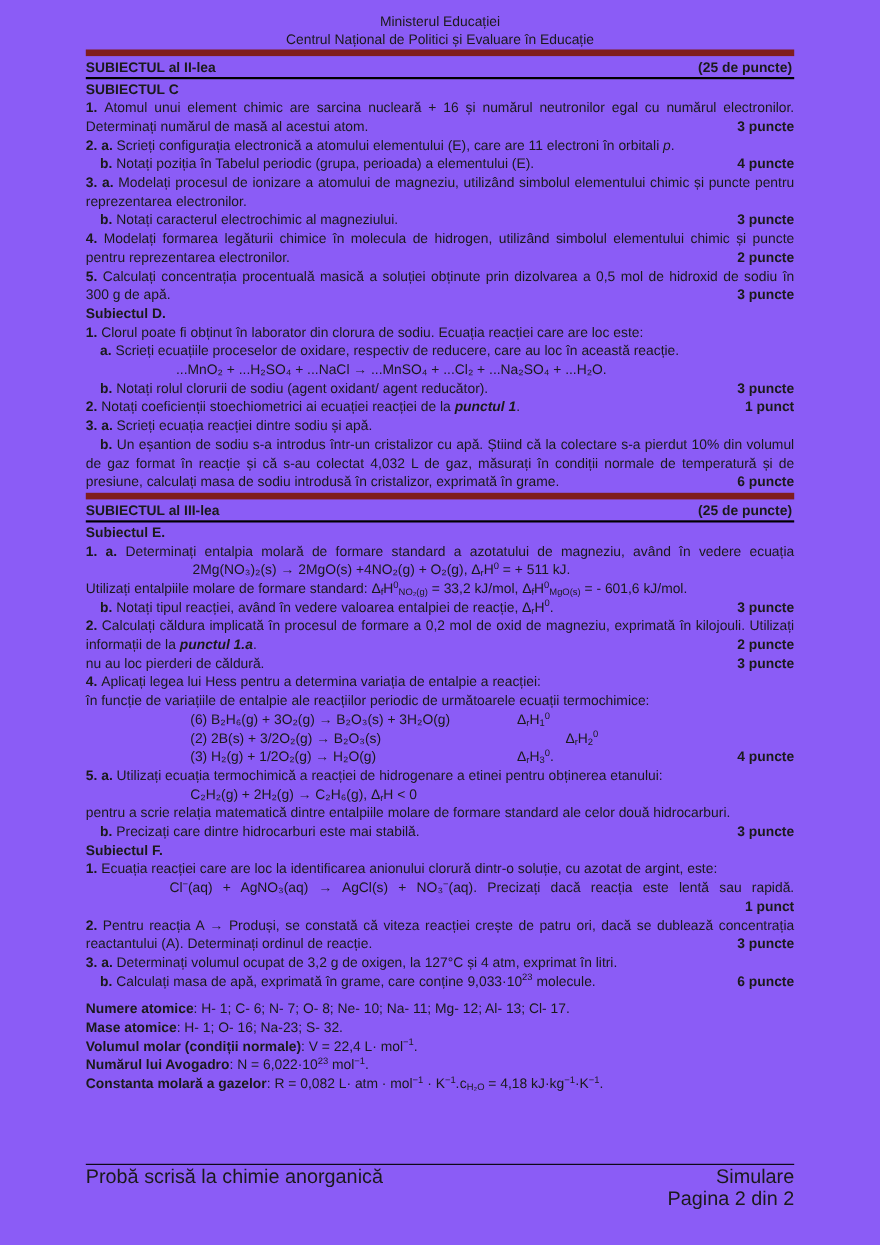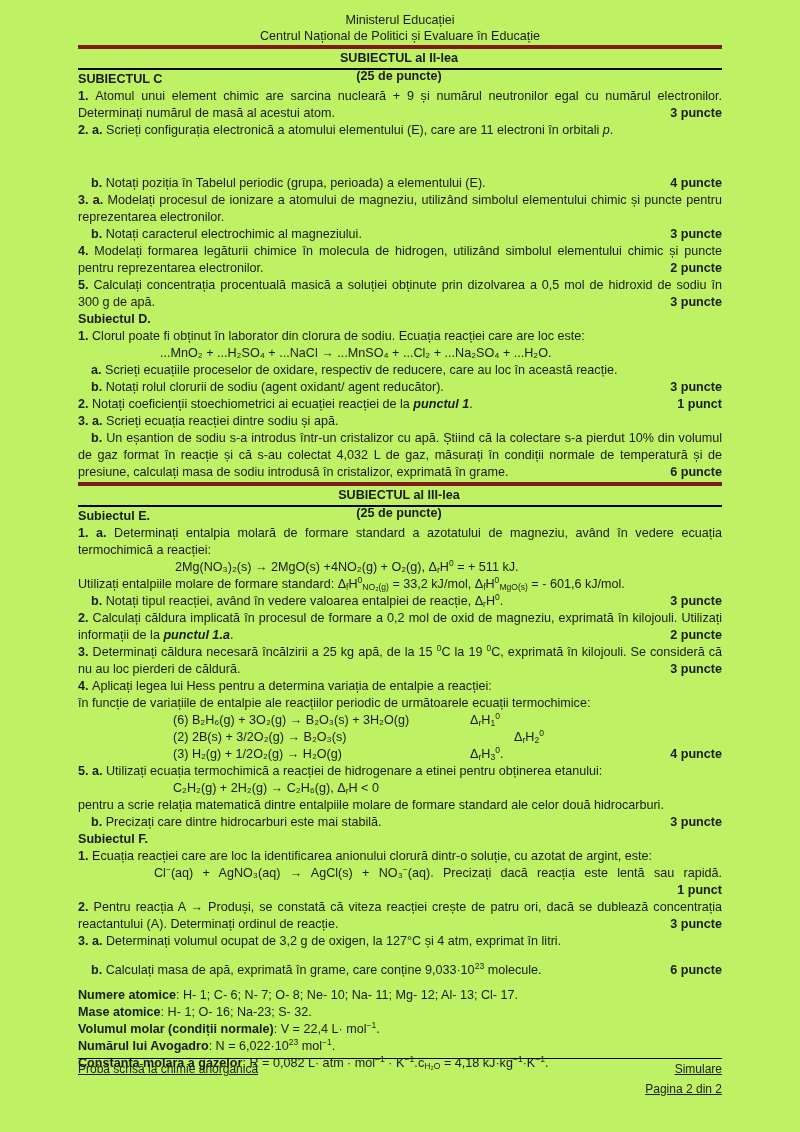--- a/index.html
+++ b/index.html
@@ -3,117 +3,115 @@
 <meta charset="utf-8">
 <title>Proba scrisă la chimie anorganică – Pagina 2</title>
 <style>
   html,body{margin:0;padding:0;}
   body{
     width:800px;height:1132px;
     background:#ffffff;color:#1a1a1a;
     font-family:"Liberation Sans","DejaVu Sans",sans-serif;
     position:relative;overflow:hidden;
   }
-  .page{position:absolute;inset:0;background:#bef264;}
+  .page{position:absolute;inset:0;background:#8b5cf6;}
   .content{
     position:absolute;left:78px;top:12px;width:644px;
     font-size:12.6px;line-height:17px;
   }
   .hdr{text-align:center;line-height:16px;}
   .line{position:relative;white-space:nowrap;min-height:17px;}
   .just{white-space:normal;text-align:justify;text-align-last:justify;}
   .b{font-weight:bold;}
   .i{font-style:italic;}
   .sb{font-size:0.68em;vertical-align:-0.22em;line-height:0;}
   .sp{font-size:0.68em;vertical-align:0.55em;line-height:0;}
   .abs{position:absolute;}
   .pts{
     position:absolute;right:0;top:0;
     font-weight:bold;
   }
   .bar{
     display:flex;justify-content:space-between;align-items:center;
     font-weight:bold;
-    border-top:4px solid #7f1d1d;border-bottom:2px solid #000;
-    line-height:18px;height:19px;margin:1px 0 1px 0;padding-right:2px;flex-direction:column;
+    border-top:6px solid #7f1d1d;border-bottom:2px solid #000;
+    line-height:18px;height:19px;margin:1px 0 1px 0;padding-right:2px;
   }
   .footer{
     position:absolute;left:78px;width:644px;top:1058px;
-    border-top:1.5px solid #000;font-size:12px;text-decoration:underline;
+    border-top:1.5px solid #000;font-size:18px;
   }
   .footer-row{display:flex;justify-content:space-between;line-height:17px;padding-top:2px;}
   .footer-center{text-align:right;line-height:17px;padding-top:3px;}
 </style>
 </head>
 <body>
 
 <div class="page">
   <div class="content">
     <div class="hdr">Ministerul Educației</div>
     <div class="hdr">Centrul Național de Politici și Evaluare în Educație</div>
     <div id="doc-body">
         <div class="bar">
           <span>SUBIECTUL al II-lea</span>
           <span>(25 de puncte)</span>
         </div>
         <div class="line"><span class="b">SUBIECTUL C</span></div>
-        <div class="line just"><span class="b">1. </span><span>Atomul unui element chimic are sarcina nucleară + 9 și numărul neutronilor egal cu numărul electronilor.</span></div>
+        <div class="line just"><span class="b">1. </span><span>Atomul unui element chimic are sarcina nucleară + 16 și numărul neutronilor egal cu numărul electronilor.</span></div>
         <div class="line"><span>Determinați numărul de masă al acestui atom.</span><span class="pts">3 puncte</span></div>
         <div class="line"><span class="b">2. a. </span><span>Scrieți configurația electronică a atomului elementului (E), care are 11 electroni în orbitali </span><span class="i">p</span><span>.</span></div>
-        <div class="line" style="padding-left: 13px; margin-top: 36px;"><span class="b">b. </span><span>Notați poziția în Tabelul periodic (grupa, perioada) a elementului (E).</span><span class="pts">4 puncte</span></div>
+        <div class="line" style="padding-left: 13px;"><span class="b">b. </span><span>Notați poziția în Tabelul periodic (grupa, perioada) a elementului (E).</span><span class="pts">4 puncte</span></div>
         <div class="line just"><span class="b">3. a. </span><span>Modelați procesul de ionizare a atomului de magneziu, utilizând simbolul elementului chimic și puncte pentru</span></div>
         <div class="line"><span>reprezentarea electronilor.</span></div>
         <div class="line" style="padding-left: 13px;"><span class="b">b. </span><span>Notați caracterul electrochimic al magneziului.</span><span class="pts">3 puncte</span></div>
         <div class="line just"><span class="b">4. </span><span>Modelați formarea legăturii chimice în molecula de hidrogen, utilizând simbolul elementului chimic și puncte</span></div>
         <div class="line"><span>pentru reprezentarea electronilor.</span><span class="pts">2 puncte</span></div>
         <div class="line just"><span class="b">5. </span><span>Calculați concentrația procentuală masică a soluției obținute prin dizolvarea a 0,5 mol de hidroxid de sodiu în</span></div>
         <div class="line"><span>300 g de apă.</span><span class="pts">3 puncte</span></div>
         <div class="line"><span class="b">Subiectul D.</span></div>
         <div class="line"><span class="b">1. </span><span>Clorul poate fi obținut în laborator din clorura de sodiu. Ecuația reacției care are loc este:</span></div>
+        <div class="line" style="padding-left: 13px;"><span class="b">a. </span><span>Scrieți ecuațiile proceselor de oxidare, respectiv de reducere, care au loc în această reacție.</span></div>
         <div class="line" style="padding-left: 82px;"><span>...MnO₂ + ...H₂SO₄ + ...NaCl → ...MnSO₄ + ...Cl₂ + ...Na₂SO₄ + ...H₂O.</span></div>
-        <div class="line" style="padding-left: 13px;"><span class="b">a. </span><span>Scrieți ecuațiile proceselor de oxidare, respectiv de reducere, care au loc în această reacție.</span></div>
         <div class="line" style="padding-left: 13px;"><span class="b">b. </span><span>Notați rolul clorurii de sodiu (agent oxidant/ agent reducător).</span><span class="pts">3 puncte</span></div>
         <div class="line"><span class="b">2. </span><span>Notați coeficienții stoechiometrici ai ecuației reacției de la </span><span class="b i">punctul 1</span><span>.</span><span class="pts">1 punct</span></div>
         <div class="line"><span class="b">3. a. </span><span>Scrieți ecuația reacției dintre sodiu și apă.</span></div>
         <div class="line just" style="padding-left: 13px;"><span class="b">b. </span><span>Un eșantion de sodiu s-a introdus într-un cristalizor cu apă. Știind că la colectare s-a pierdut 10% din volumul</span></div>
         <div class="line just"><span>de gaz format în reacție și că s-au colectat 4,032 L de gaz, măsurați în condiții normale de temperatură și de</span></div>
         <div class="line"><span>presiune, calculați masa de sodiu introdusă în cristalizor, exprimată în grame.</span><span class="pts">6 puncte</span></div>
         <div class="bar">
           <span>SUBIECTUL al III-lea</span>
           <span>(25 de puncte)</span>
         </div>
         <div class="line"><span class="b">Subiectul E.</span></div>
         <div class="line just"><span class="b">1. a. </span><span>Determinați entalpia molară de formare standard a azotatului de magneziu, având în vedere ecuația</span></div>
-        <div class="line"><span>termochimică a reacției:</span></div>
         <div class="line" style="padding-left: 97px;"><span>2Mg(NO₃)₂(s) → 2MgO(s) +4NO₂(g) + O₂(g), Δ</span><span class="sb">r</span><span>H</span><span class="sp">0</span><span> = + 511 kJ.</span></div>
         <div class="line"><span>Utilizați entalpiile molare de formare standard: Δ</span><span class="sb">f</span><span>H</span><span class="sp">0</span><span class="sb">NO₂(g)</span><span> = 33,2 kJ/mol, Δ</span><span class="sb">f</span><span>H</span><span class="sp">0</span><span class="sb">MgO(s)</span><span> = - 601,6 kJ/mol.</span></div>
         <div class="line" style="padding-left: 13px;"><span class="b">b. </span><span>Notați tipul reacției, având în vedere valoarea entalpiei de reacție, Δ</span><span class="sb">r</span><span>H</span><span class="sp">0</span><span>.</span><span class="pts">3 puncte</span></div>
         <div class="line just"><span class="b">2. </span><span>Calculați căldura implicată în procesul de formare a 0,2 mol de oxid de magneziu, exprimată în kilojouli. Utilizați</span></div>
         <div class="line"><span>informații de la </span><span class="b i">punctul 1.a</span><span>.</span><span class="pts">2 puncte</span></div>
-        <div class="line just"><span class="b">3. </span><span>Determinați căldura necesară încălzirii a 25 kg apă, de la 15 </span><span class="sp">0</span><span>C la 19 </span><span class="sp">0</span><span>C, exprimată în kilojouli. Se consideră că</span></div>
         <div class="line"><span>nu au loc pierderi de căldură.</span><span class="pts">3 puncte</span></div>
         <div class="line"><span class="b">4. </span><span>Aplicați legea lui Hess pentru a determina variația de entalpie a reacției:</span></div>
         <div class="line"><span>în funcție de variațiile de entalpie ale reacțiilor periodic de următoarele ecuații termochimice:</span></div>
         <div class="line" style="padding-left: 95px;"><span>(6) B₂H₆(g) + 3O₂(g) → B₂O₃(s) + 3H₂O(g)</span><span class="abs" style="left: 392px;"><span>Δ</span><span class="sb">r</span><span>H</span><span class="sb">1</span><span class="sp">0</span></span></div>
         <div class="line" style="padding-left: 95px;"><span>(2) 2B(s) + 3/2O₂(g) → B₂O₃(s)</span><span class="abs" style="left: 392px; margin-left: 44px;"><span>Δ</span><span class="sb">r</span><span>H</span><span class="sb">2</span><span class="sp">0</span></span></div>
         <div class="line" style="padding-left: 95px;"><span>(3) H₂(g) + 1/2O₂(g) → H₂O(g)</span><span class="abs" style="left: 392px;"><span>Δ</span><span class="sb">r</span><span>H</span><span class="sb">3</span><span class="sp">0</span><span>.</span></span><span class="pts">4 puncte</span></div>
         <div class="line"><span class="b">5. a. </span><span>Utilizați ecuația termochimică a reacției de hidrogenare a etinei pentru obținerea etanului:</span></div>
         <div class="line" style="padding-left: 95px;"><span>C₂H₂(g) + 2H₂(g) → C₂H₆(g), Δ</span><span class="sb">r</span><span>H &lt; 0</span></div>
         <div class="line"><span>pentru a scrie relația matematică dintre entalpiile molare de formare standard ale celor două hidrocarburi.</span></div>
         <div class="line" style="padding-left: 13px;"><span class="b">b. </span><span>Precizați care dintre hidrocarburi este mai stabilă.</span><span class="pts">3 puncte</span></div>
         <div class="line"><span class="b">Subiectul F.</span></div>
         <div class="line"><span class="b">1. </span><span>Ecuația reacției care are loc la identificarea anionului clorură dintr-o soluție, cu azotat de argint, este:</span></div>
         <div class="line just" style="padding-left: 76px;"><span>Cl</span><span class="sp">−</span><span>(aq) + AgNO₃(aq) → AgCl(s) + NO₃</span><span class="sp">−</span><span>(aq). Precizați dacă reacția este lentă sau rapidă.</span></div>
         <div class="line">
           <span class="pts">1 punct</span>
         </div>
         <div class="line just"><span class="b">2. </span><span>Pentru reacția A → Produși, se constată că viteza reacției crește de patru ori, dacă se dublează concentrația</span></div>
         <div class="line"><span>reactantului (A). Determinați ordinul de reacție.</span><span class="pts">3 puncte</span></div>
         <div class="line"><span class="b">3. a. </span><span>Determinați volumul ocupat de 3,2 g de oxigen, la 127°C și 4 atm, exprimat în litri.</span></div>
-        <div class="line" style="padding-left: 13px; margin-top: 12px;"><span class="b">b. </span><span>Calculați masa de apă, exprimată în grame, care conține 9,033·10</span><span class="sp">23</span><span> molecule.</span><span class="pts">6 puncte</span></div>
+        <div class="line" style="padding-left: 13px;"><span class="b">b. </span><span>Calculați masa de apă, exprimată în grame, care conține 9,033·10</span><span class="sp">23</span><span> molecule.</span><span class="pts">6 puncte</span></div>
         <div style="height: 8px;"></div>
         <div class="line"><span class="b">Numere atomice</span><span>: H- 1; C- 6; N- 7; O- 8; Ne- 10; Na- 11; Mg- 12; Al- 13; Cl- 17.</span></div>
         <div class="line"><span class="b">Mase atomice</span><span>: H- 1; O- 16; Na-23; S- 32.</span></div>
         <div class="line"><span class="b">Volumul molar  (condiții normale)</span><span>: V = 22,4 L· mol</span><span class="sp">−1</span><span>.</span></div>
         <div class="line"><span class="b">Numărul lui Avogadro</span><span>: N = 6,022·10</span><span class="sp">23</span><span> mol</span><span class="sp">−1</span><span>.</span></div>
         <div class="line"><span class="b">Constanta molară a gazelor</span><span>: R = 0,082 L· atm · mol</span><span class="sp">−1</span><span> · K</span><span class="sp">−1</span><span>.</span><span class="abs" style="left: 340px;"><span>c</span><span class="sb">H₂O</span><span> = 4,18 kJ·kg</span><span class="sp">−1</span><span>·K</span><span class="sp">−1</span><span>.</span></span></div>
       </div>
   </div>
 
   <div class="footer">

